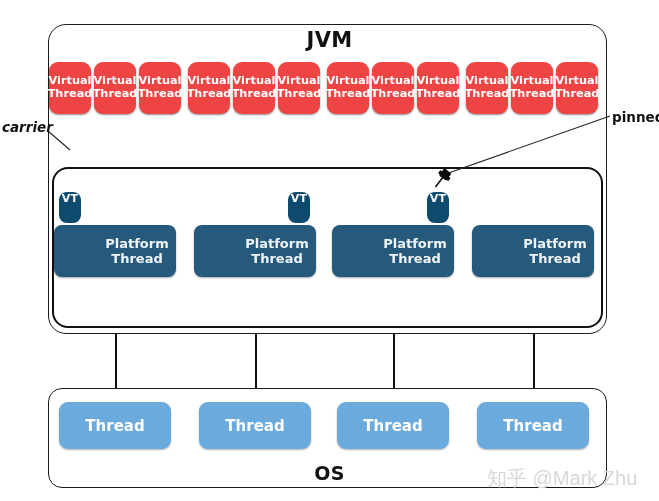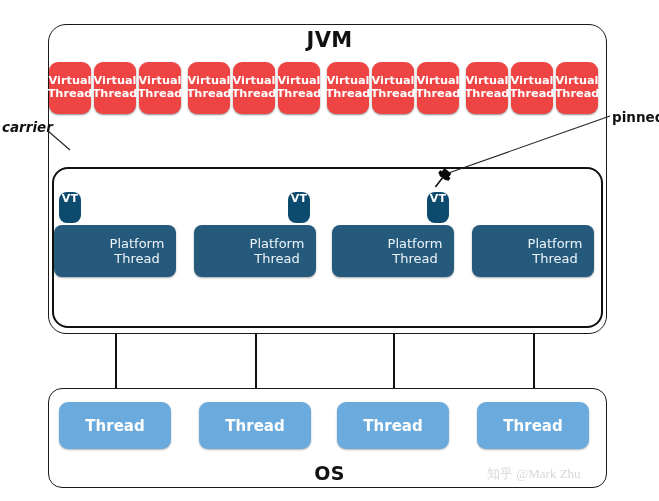--- a/index.html
+++ b/index.html
@@ -95,21 +95,21 @@
     width: 122px; height: 52px;
     background: #265a7d;
     border-radius: 8px;
     color: #eef4f8;
     display: flex;
     flex-direction: column;
     align-items: center;
     justify-content: center;
     line-height: 1.18;
     font-size: 13px;
-    font-weight: normal;
+    font-weight: bold;
     text-align: center;
     box-shadow: 0 1px 2px rgba(0,0,0,0.35);
     padding-left: 44px;
   }
 
   
   .os-thread-box {
     width: 112px; height: 47px;
     background: #6aaadd;
     border-radius: 9px;
@@ -132,24 +132,24 @@
   }
   .annot-carrier { left: 2px; top: 119px; font-style: italic; }
   .annot-pinned  { left: 612px; top: 109px; }
 
   
   .leader { stroke: #222222; stroke-width: 1.1px; fill: none; }
 
   
   .watermark {
     left: 487px; top: 465px;
-    font-size: 13px;
+    font-size: 20px;
     color: #d8d8d8;
     white-space: nowrap;
-    font-family: Liberation Serif, serif;
+    font-family: Liberation Sans, sans-serif;
   }
 
   svg.overlay {
     position: absolute;
     left: 0; top: 0;
     width: 659px; height: 501px;
     pointer-events: none;
   }
 </style>
 </head>

